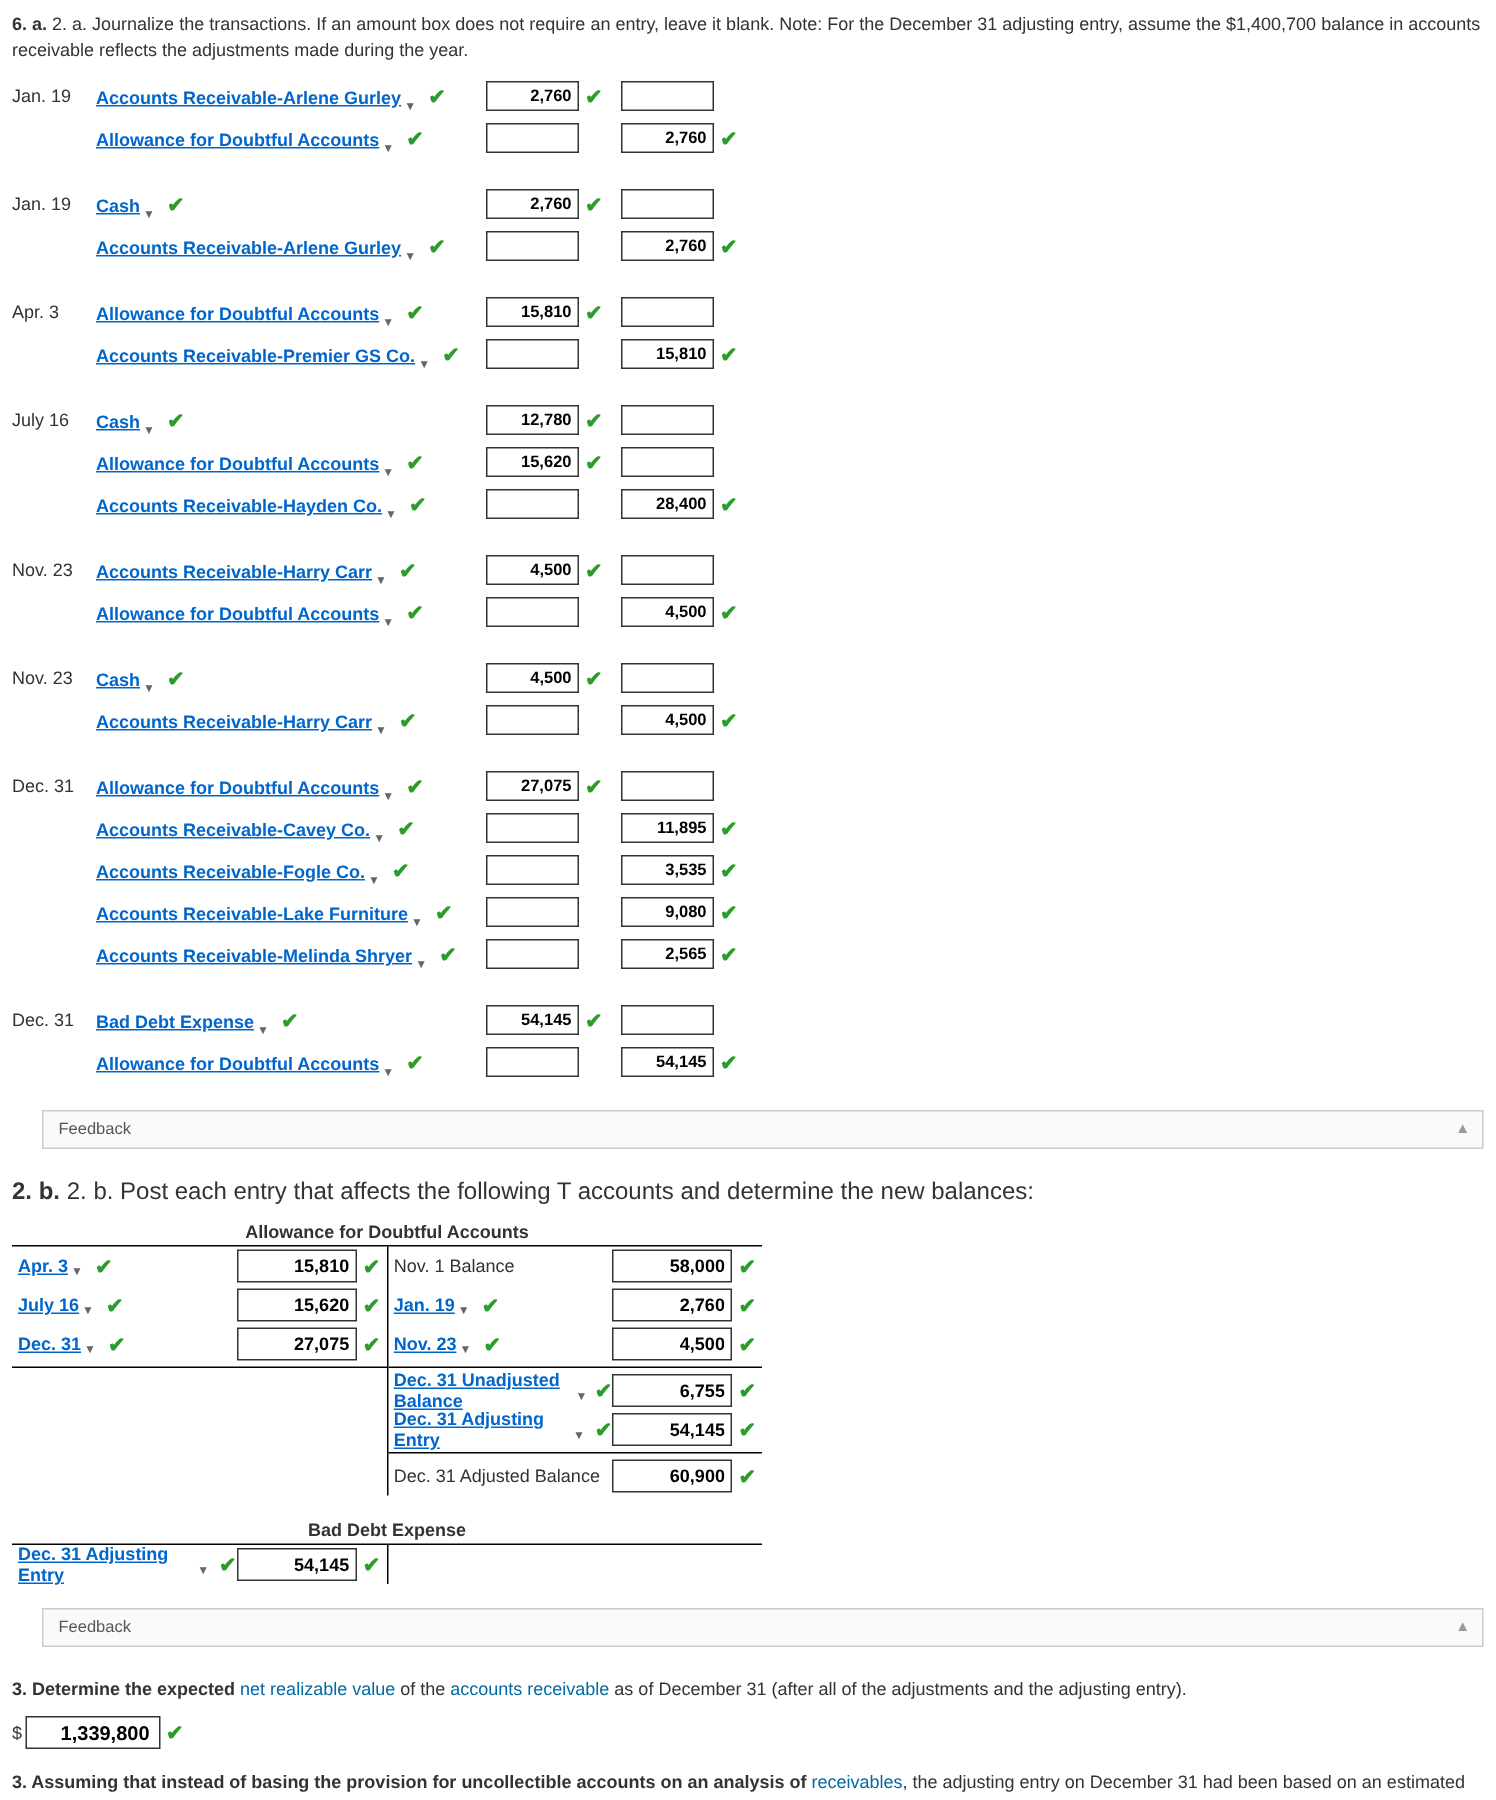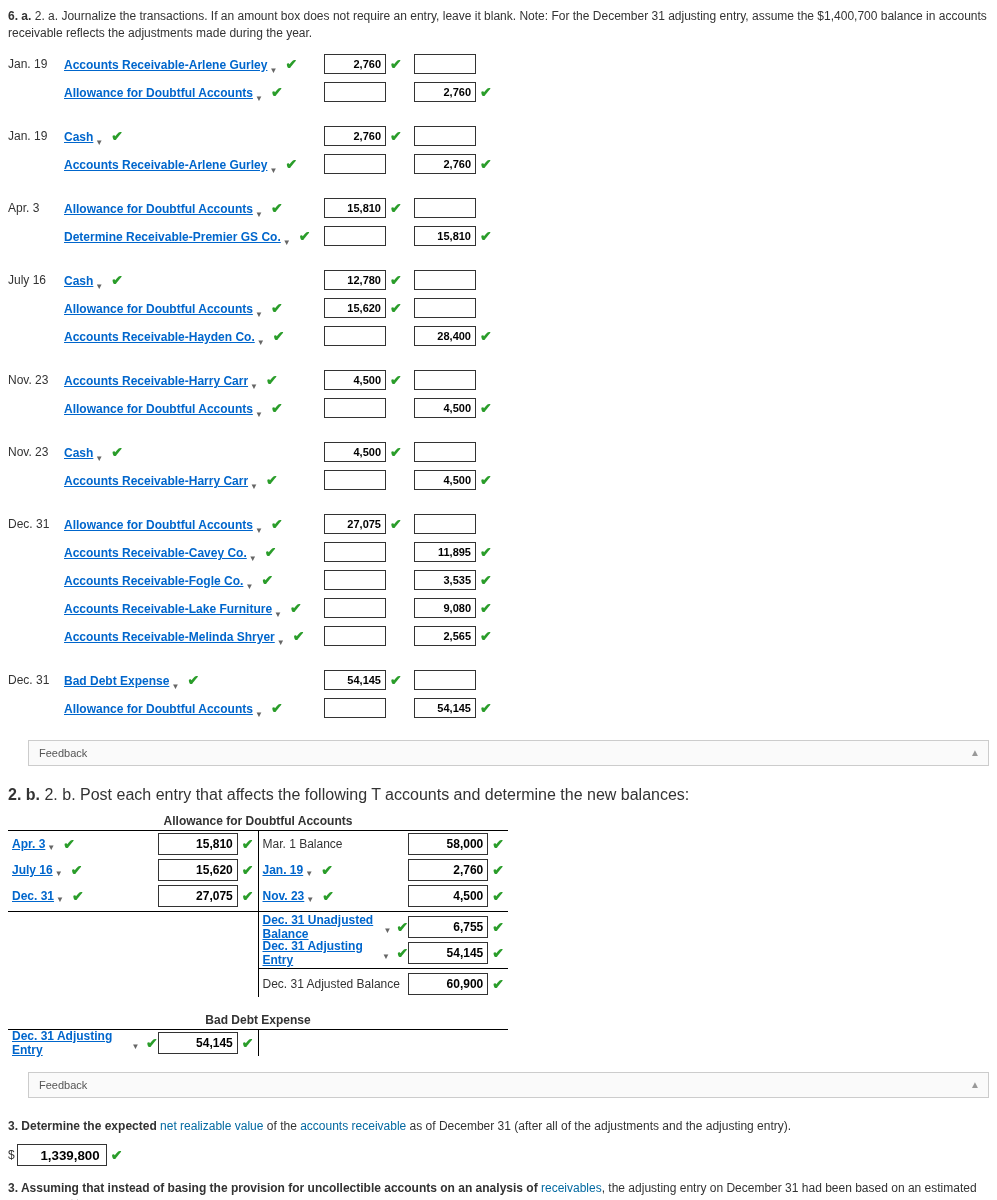--- a/index.html
+++ b/index.html
@@ -119,21 +119,21 @@
           <input class="amt-box" value="15,810" style="">
           <span class="check">✔</span>
         </div>
         <div class="credit-col">
           <input class="amt-box" style="">
         </div>
       </div>
       <div class="journal-row">
         <div class="date-col"></div>
         <div class="acct-col">
-          <span class="acct-link">Determine Receivable-Premier GS Co.</span>
+          <span class="acct-link">Accounts Receivable-Premier GS Co.</span>
           <span class="dd"></span>
           <span class="check">✔</span>
         </div>
         <div class="debit-col">
           <input class="amt-box" style="">
         </div>
         <div class="credit-col">
           <input class="amt-box" value="15,810" style="">
           <span class="check">✔</span>
         </div>
@@ -398,21 +398,21 @@
           <span class="check">✔</span>
         </div>
         <input class="t-val" value="27,075" style="">
         <span class="check">✔</span>
       </div>
       <div class="divider"></div>
     </div>
   <div class="t-right" id="t1-right">
       <div class="t-row">
         <div class="t-label">
-          <span class="nonlink">Mar. 1 Balance</span>
+          <span class="nonlink">Nov. 1 Balance</span>
         </div>
         <input class="t-val" value="58,000" style="">
         <span class="check">✔</span>
       </div>
       <div class="t-row">
         <div class="t-label">
           <span class="acct-link">Jan. 19</span>
           <span class="dd"></span>
           <span class="check">✔</span>
         </div>

